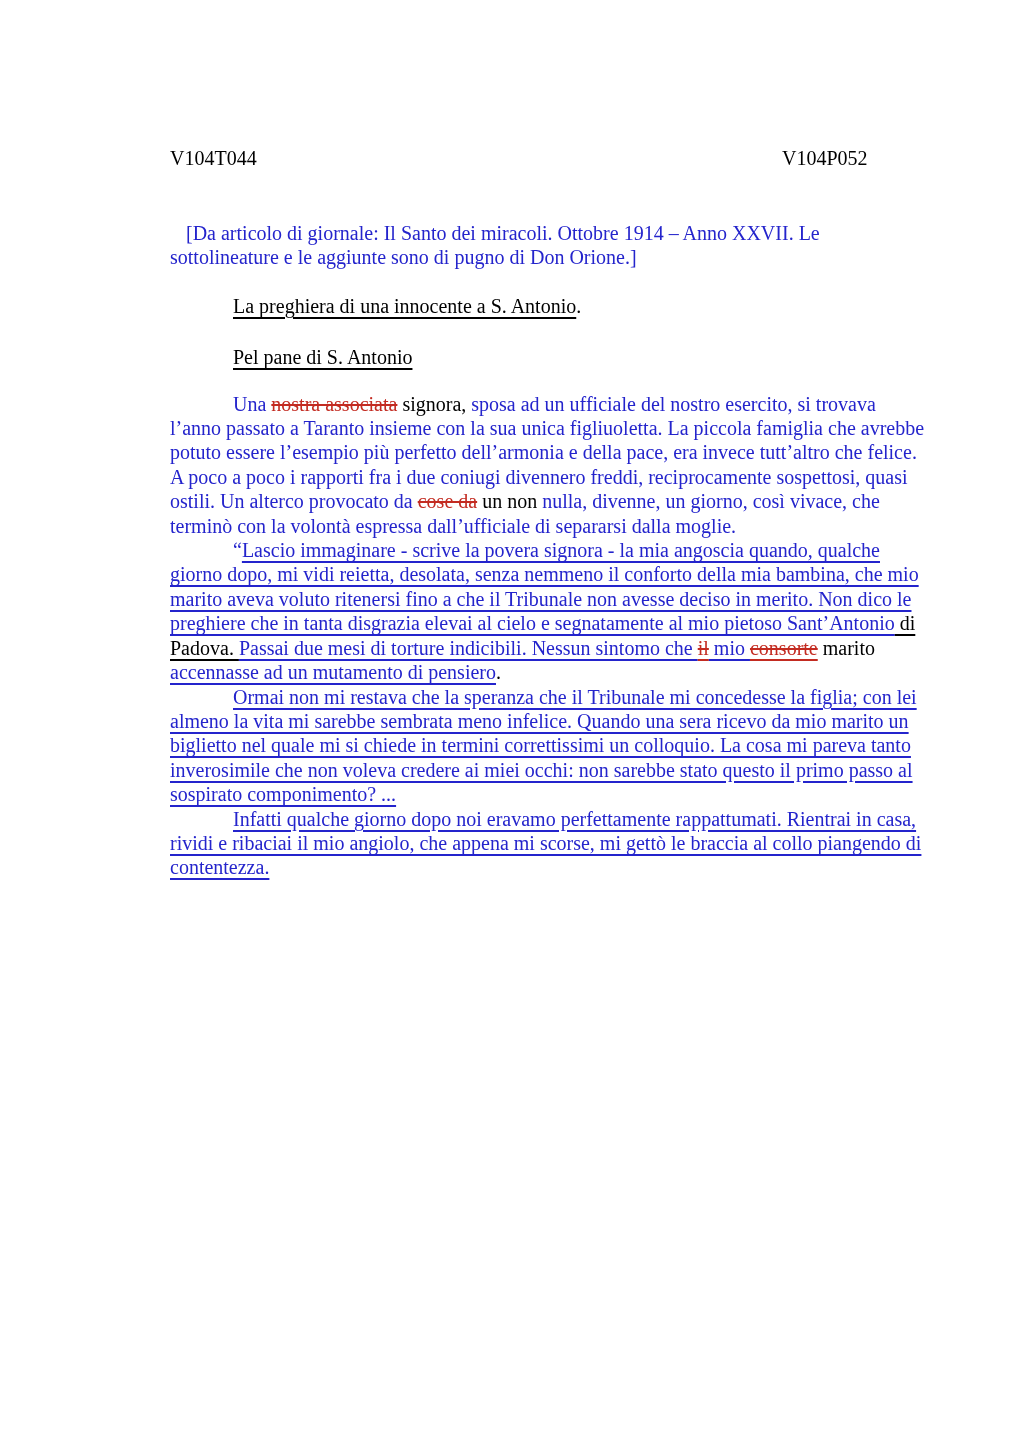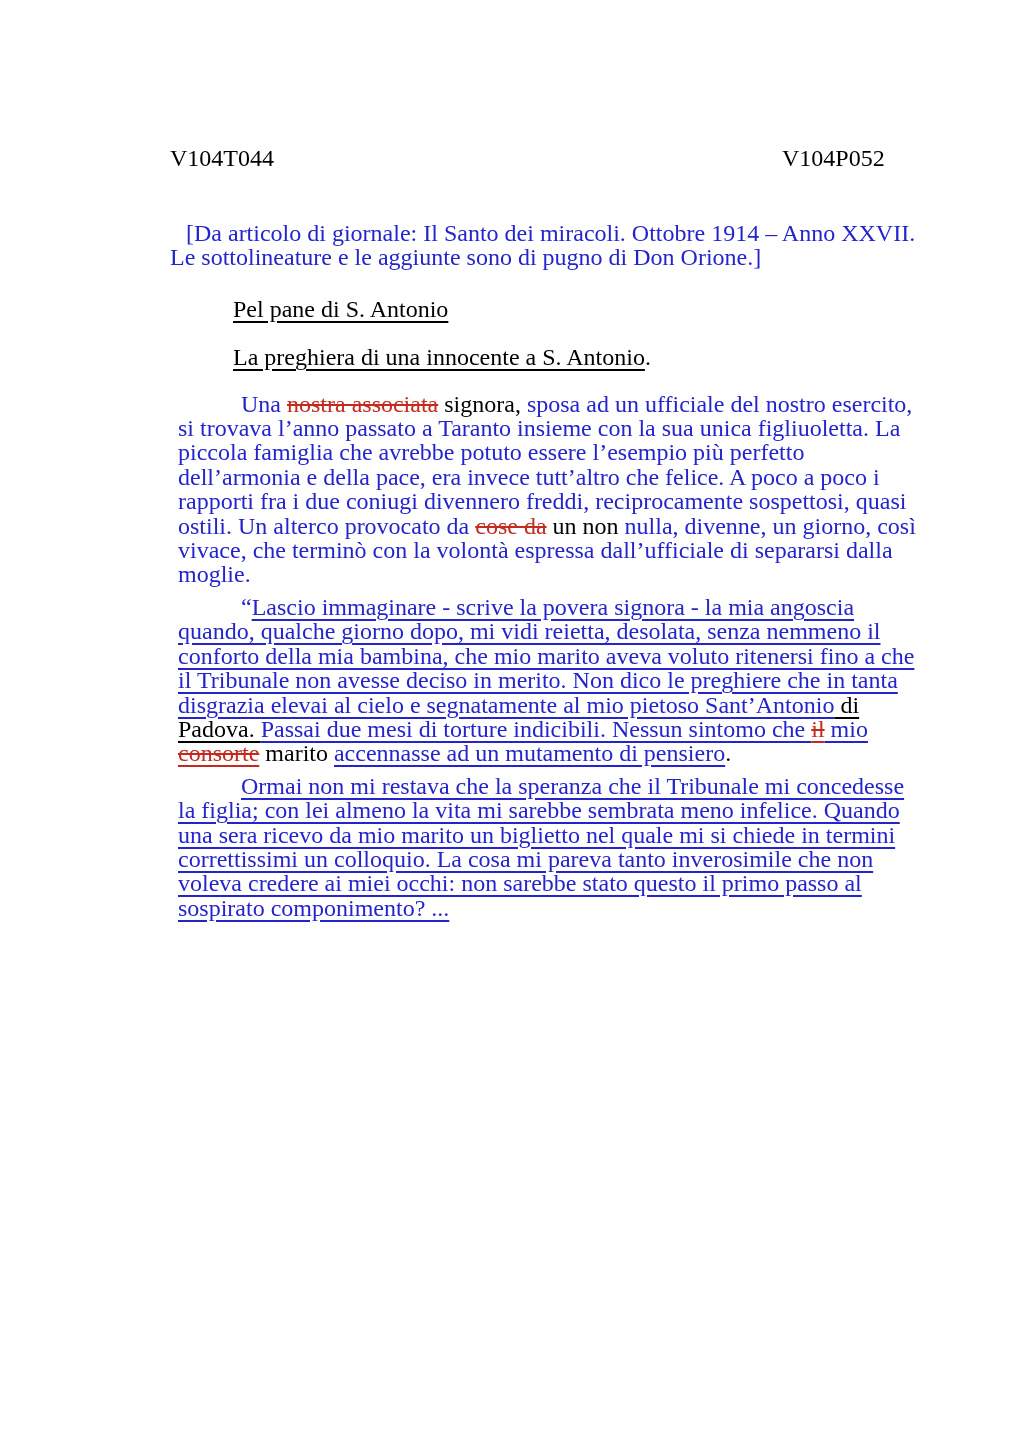--- a/index.html
+++ b/index.html
@@ -8,21 +8,21 @@
     background: #ffffff;
   }
   .page {
     position: relative;
     width: 1024px;
     height: 1450px;
     box-sizing: border-box;
     padding: 146px 0 0 170px;
     background: #ffffff;
     font-family: "Liberation Serif", "DejaVu Serif", serif;
-    font-size: 24px;
+    font-size: 20px;
     line-height: 24.4px;
     color: #000000;
     overflow: hidden;
   }
   .content {
     width: 758px;
   }
   .doc-header {
     position: relative;
     height: 25px;
@@ -47,21 +47,21 @@
   .heading-first {
     margin-top: 27px;
   }
   .heading-second {
     margin-top: 24px;
   }
   .bodytext {
     margin-top: 22px;
   }
   .para {
-    margin: 8px;
+    margin: 0;
     text-indent: 63px;
     text-align: left;
   }
   .content span {
     text-underline-offset: 3.5px;
     text-decoration-thickness: 1.5px;
   }
 </style>
 </head>
 <body>
@@ -69,23 +69,24 @@
 <div class="page">
   <div class="content">
 
     <div class="doc-header">
       <span class="code-left">V104T044</span>
       <span class="code-right">V104P052</span>
     </div>
 
     <p class="note"><span style="color: rgb(36, 36, 204); margin-left: 16px;">[Da articolo di giornale: Il Santo dei miracoli. Ottobre 1914 – Anno XXVII. Le sottolineature e le aggiunte sono di pugno di Don Orione.]</span></p>
 
+    <p class="heading heading-second"><span style="color: rgb(0, 0, 0); text-decoration-line: underline;">La preghiera di una innocente a S. Antonio</span><span style="color: rgb(0, 0, 0);">.</span></p>
     <p class="heading heading-first"><span style="color: rgb(0, 0, 0); text-decoration-line: underline;">Pel pane di S. Antonio</span></p>
-    <p class="heading heading-second"><span style="color: rgb(0, 0, 0); text-decoration-line: underline;">La preghiera di una innocente a S. Antonio</span><span style="color: rgb(0, 0, 0);">.</span></p>
 
     <div class="bodytext">
       <p class="para"><span style="color: rgb(36, 36, 204);">Una </span><span style="color: rgb(195, 43, 33); text-decoration-line: line-through;">nostra associata</span><span style="color: rgb(0, 0, 0);"> signora, </span><span style="color: rgb(36, 36, 204);">sposa ad un ufficiale del nostro esercito, si trovava l’anno passato a Taranto insieme con la sua unica figliuoletta. La piccola famiglia che avrebbe potuto essere l’esempio più perfetto dell’armonia e della pace, era invece tutt’altro che felice. A poco a poco i rapporti fra i due coniugi divennero freddi, reciprocamente sospettosi, quasi ostili. Un alterco provocato da </span><span style="color: rgb(195, 43, 33); text-decoration-line: line-through;">cose da</span><span style="color: rgb(0, 0, 0);"> un non </span><span style="color: rgb(36, 36, 204);">nulla, divenne, un giorno, così vivace, che terminò con la volontà espressa dall’ufficiale di separarsi dalla moglie.</span></p>
       <p class="para"><span style="color: rgb(36, 36, 204);">“</span><span style="color: rgb(36, 36, 204); text-decoration-line: underline;">Lascio immaginare - scrive la povera signora - la mia angoscia quando, qualche giorno dopo, mi vidi reietta, desolata, senza nemmeno il conforto della mia bambina, che mio marito aveva voluto ritenersi fino a che il Tribunale non avesse deciso in merito. Non dico le preghiere che in tanta disgrazia elevai al cielo e segnatamente al mio pietoso Sant’Antonio</span><span style="color: rgb(0, 0, 0); text-decoration-line: underline;"> di Padova. </span><span style="color: rgb(36, 36, 204); text-decoration-line: underline;">Passai due mesi di torture indicibili. Nessun sintomo che </span><span style="color: rgb(195, 43, 33); text-decoration-line: underline line-through;">il</span><span style="color: rgb(36, 36, 204); text-decoration-line: underline;"> mio </span><span style="color: rgb(195, 43, 33); text-decoration-line: underline line-through;">consorte</span><span style="color: rgb(0, 0, 0);"> marito </span><span style="color: rgb(36, 36, 204); text-decoration-line: underline;">accennasse ad un mutamento di pensiero</span><span style="color: rgb(0, 0, 0);">.</span></p>
       <p class="para"><span style="color: rgb(36, 36, 204); text-decoration-line: underline;">Ormai non mi restava che la speranza che il Tribunale mi concedesse la figlia; con lei almeno la vita mi sarebbe sembrata meno infelice. Quando una sera ricevo da mio marito un biglietto nel quale mi si chiede in termini correttissimi un colloquio. La cosa mi pareva tanto inverosimile che non voleva credere ai miei occhi: non sarebbe stato questo il primo passo al sospirato componimento? ...</span></p>
+      <p class="para"><span style="color: rgb(36, 36, 204); text-decoration-line: underline;">Infatti qualche giorno dopo noi eravamo perfettamente rappattumati. Rientrai in casa, rividi e ribaciai il mio angiolo, che appena mi scorse, mi gettò le braccia al collo piangendo di contentezza.</span></p>
     </div>
 
   </div>
 </div>
 
 </body></html>

